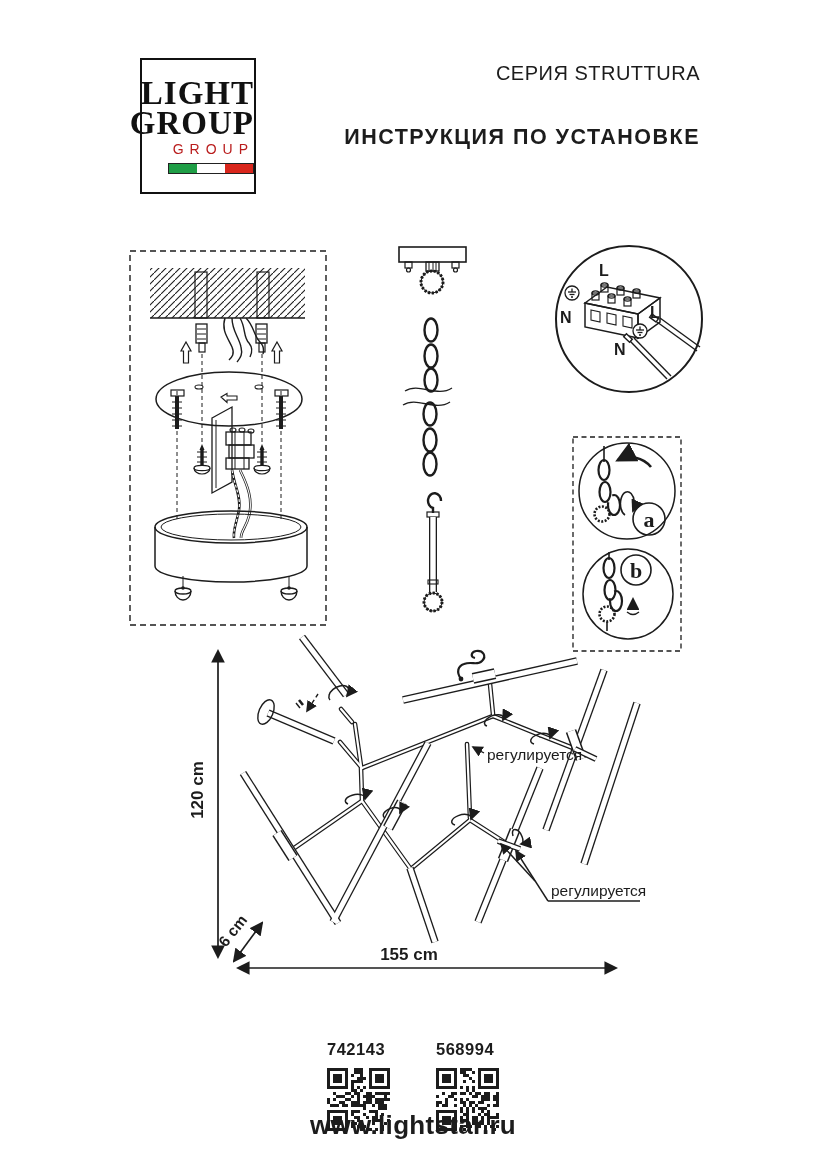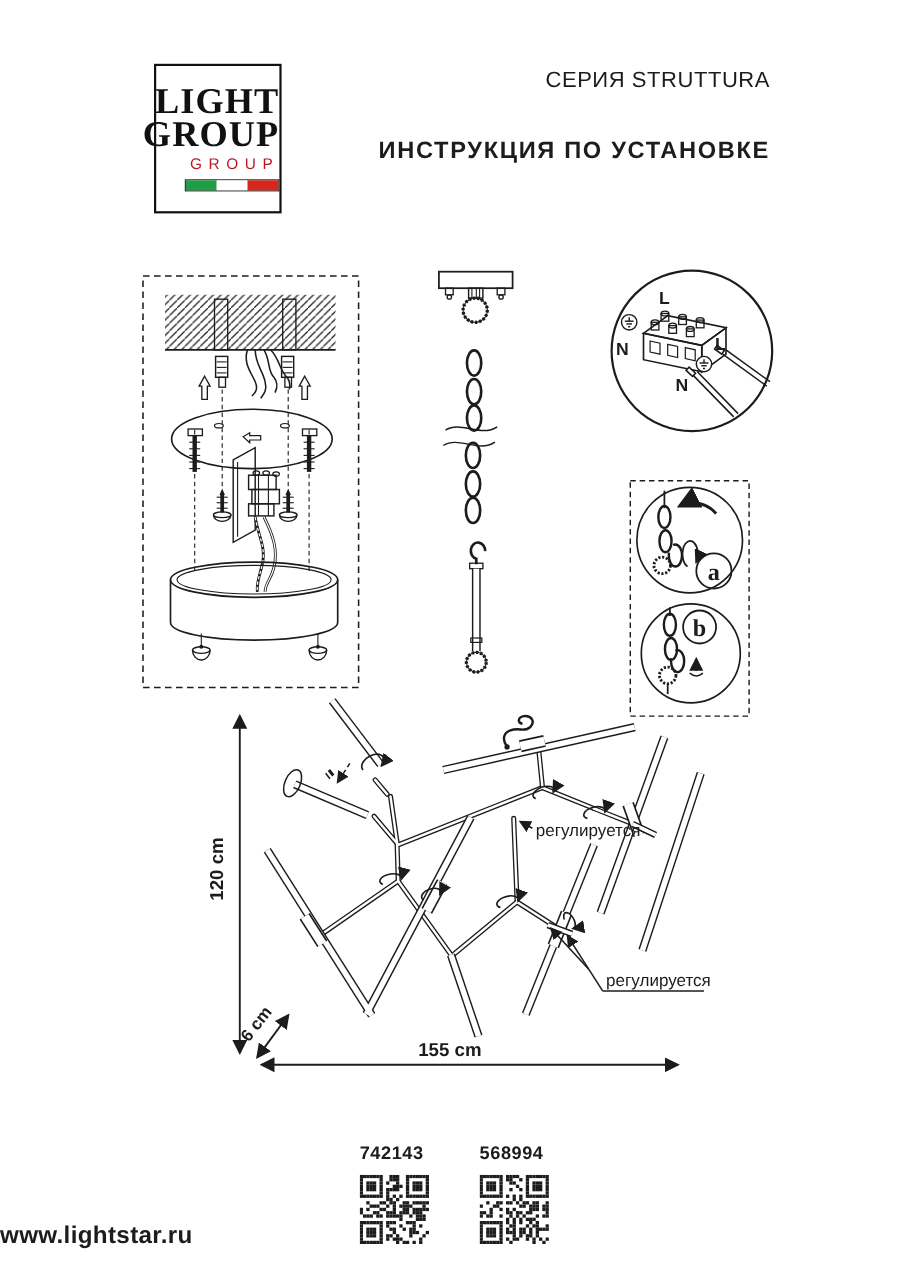--- a/index.html
+++ b/index.html
@@ -22,21 +22,21 @@
   #titles .t2{font-weight:bold;font-size:21.5px;line-height:28px;letter-spacing:1.5px;margin-top:34px;}
 
   
   #art{left:0;top:0;}
   .ln{stroke:#1c1c1c;fill:none;}
   text{fill:#1c1c1c;}
 
   
   .qrblock{top:1040px;width:64px;text-align:left;}
   .qrlabel{font-weight:bold;font-size:16.5px;letter-spacing:.5px;margin-bottom:9px;}
-  #footer{left:0;top:1110px;width:826px;font-weight:bold;font-size:22px;letter-spacing:.3px;}
+  #footer{left:0;top:1110px;width:826px;text-align:center;font-weight:bold;font-size:26px;letter-spacing:.3px;}
 </style>
 </head>
 <body>
 
 <div id="page">
 
   <div id="logo" class="abs">
     <div class="l1">LIGHT</div>
     <div class="l2">GROUP</div>
     <div class="l3">GROUP</div>

